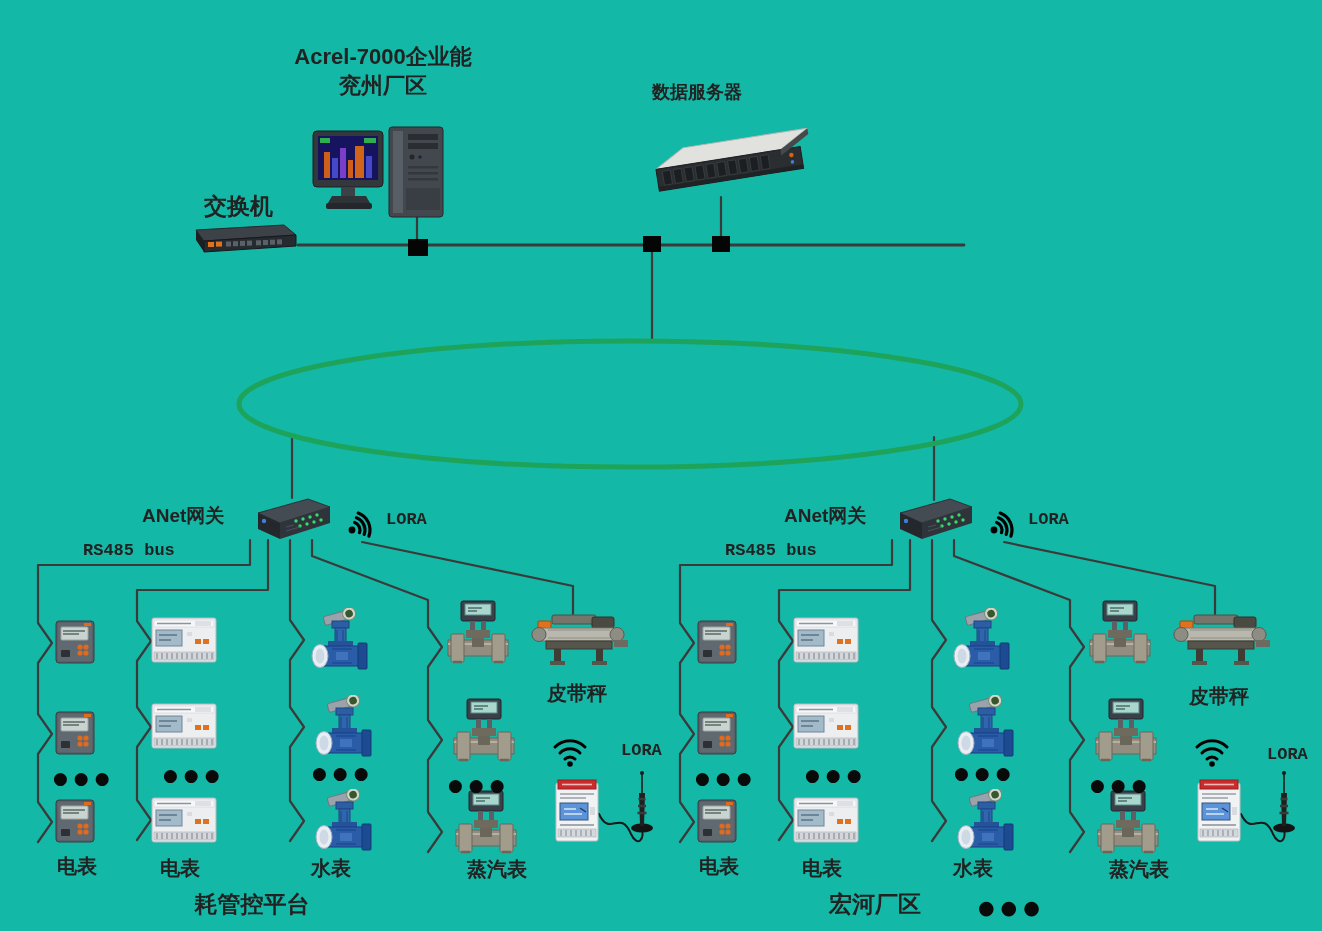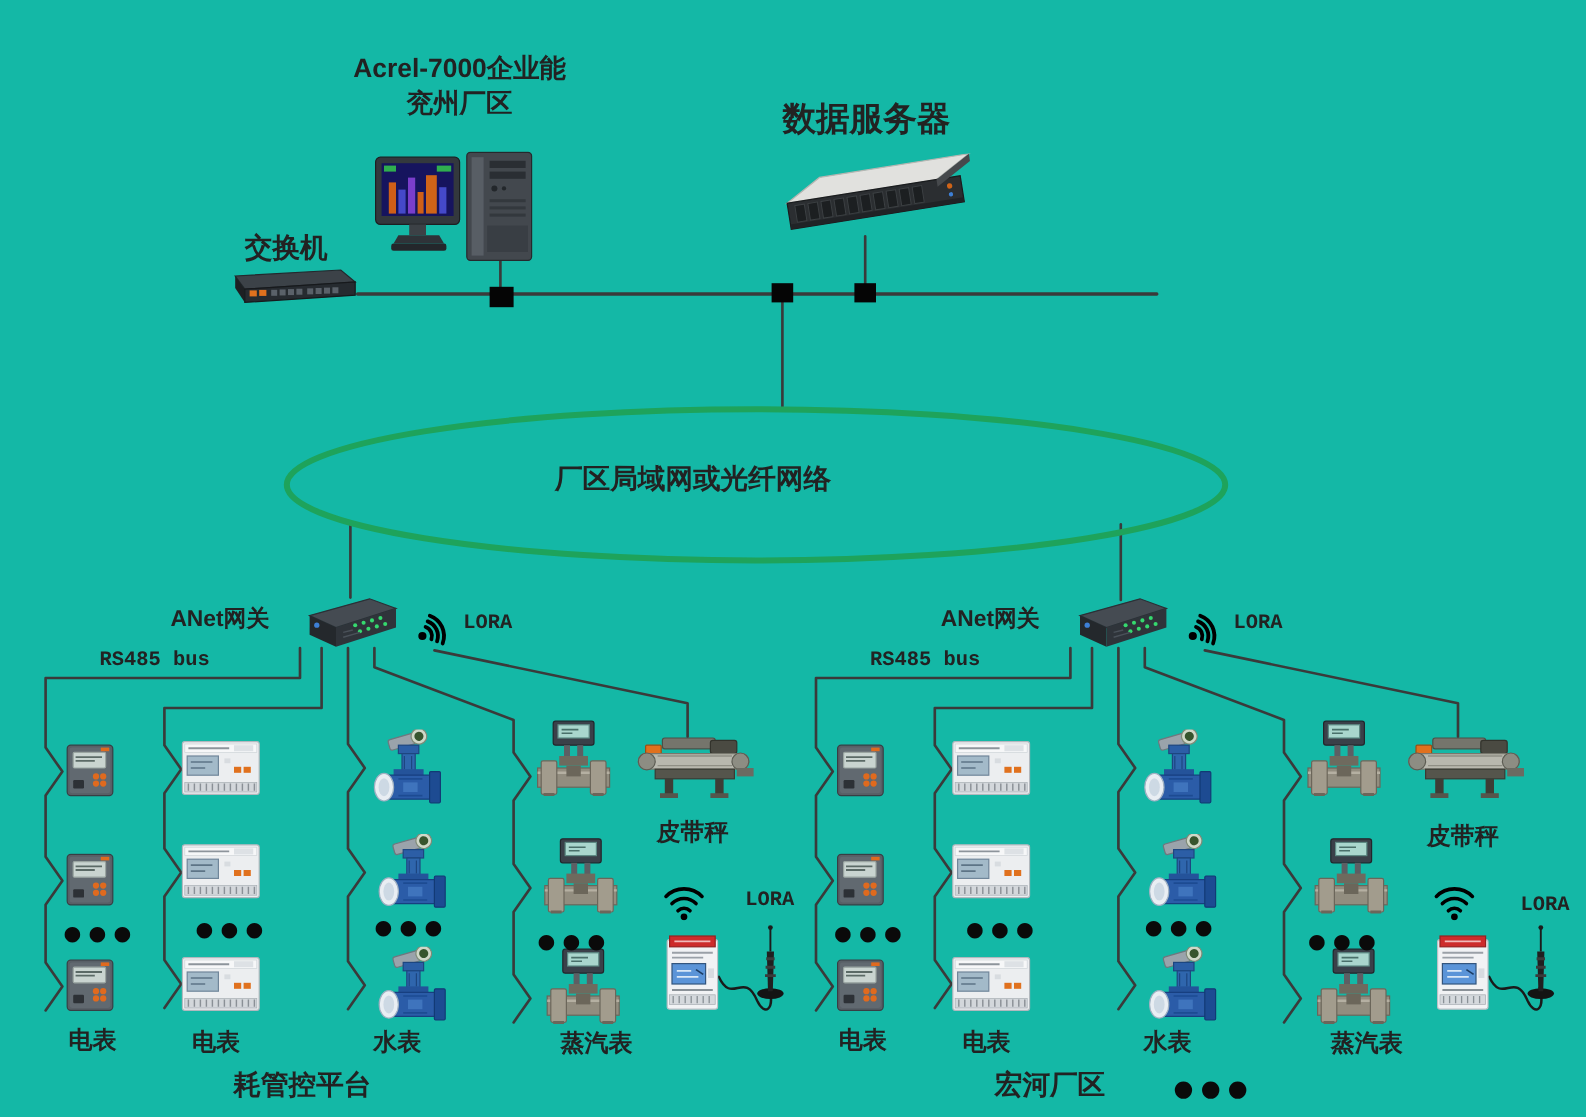--- a/index.html
+++ b/index.html
@@ -581,23 +581,22 @@
           <circle cx="14" cy="3" r="2" fill="#1c1c1c"></circle>
           <polygon points="11,23 17,23 16,56 12,56" fill="#202020"></polygon>
           <path d="M10.5,29 h7 M10,36 h8 M9.5,43 h9" stroke="#3a3a3a" stroke-width="2.4"></path>
         </svg></div>
     </div>
 
   <div class="lbl ctr title" style="left:276px;top:42px;width:214px;font-size:22px;">
     <div>Acrel-7000企业能</div>
     <div>兖州厂区</div>
   </div>
-  <div class="lbl" style="left:652px;top:80px;font-size:28px;">数据服务器</div>
+  <div class="lbl" style="left:652px;top:80px;font-size:18px;">数据服务器</div>
   <div class="lbl" style="left:204px;top:191px;font-size:23px;">交换机</div>
-  <div class="lbl ctr" style="left:455px;top:384px;width:245px;font-size:23px;">厂区局域网或光纤网络</div>
 
   <div class="lbl" style="left:142px;top:503px;font-size:19px;">ANet网关</div>
   <div class="lbl mono" style="left:386px;top:510px;font-size:17px;">LORA</div>
   <div class="lbl mono" style="left:83px;top:541px;font-size:17px;">RS485 bus</div>
   <div class="lbl ctr" style="left:32px;top:853px;width:90px;font-size:20px;">电表</div>
   <div class="lbl ctr" style="left:135px;top:855px;width:90px;font-size:20px;">电表</div>
   <div class="lbl ctr" style="left:286px;top:855px;width:90px;font-size:20px;">水表</div>
   <div class="lbl ctr" style="left:452px;top:856px;width:90px;font-size:20px;">蒸汽表</div>
   <div class="lbl ctr" style="left:532px;top:680px;width:90px;font-size:20px;">皮带秤</div>
   <div class="lbl mono" style="left:621px;top:741px;font-size:17px;">LORA</div>

